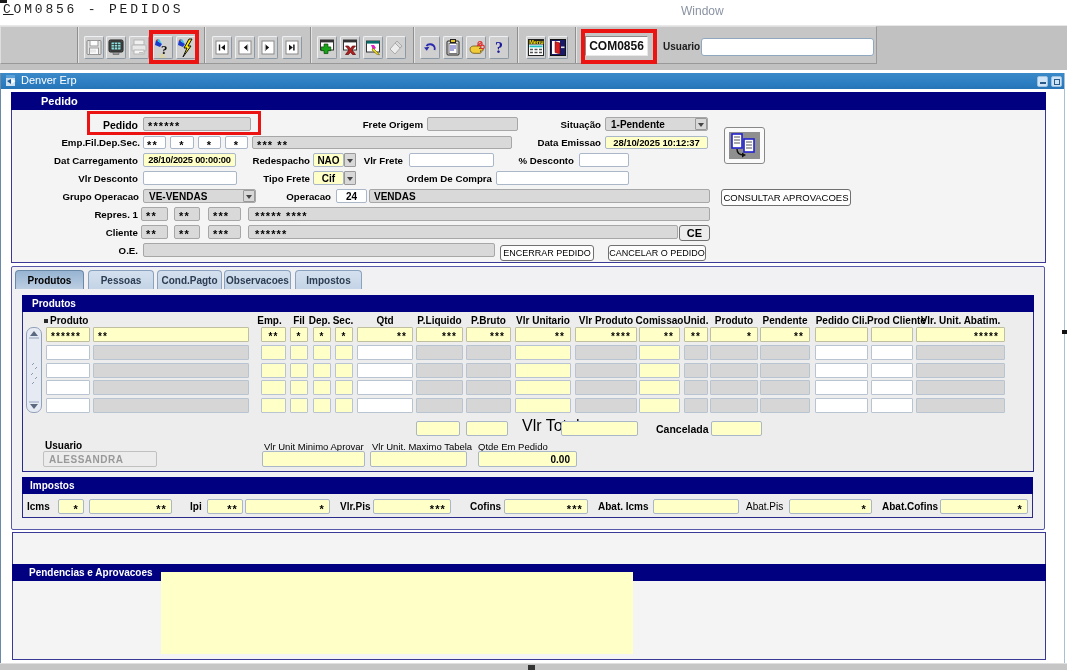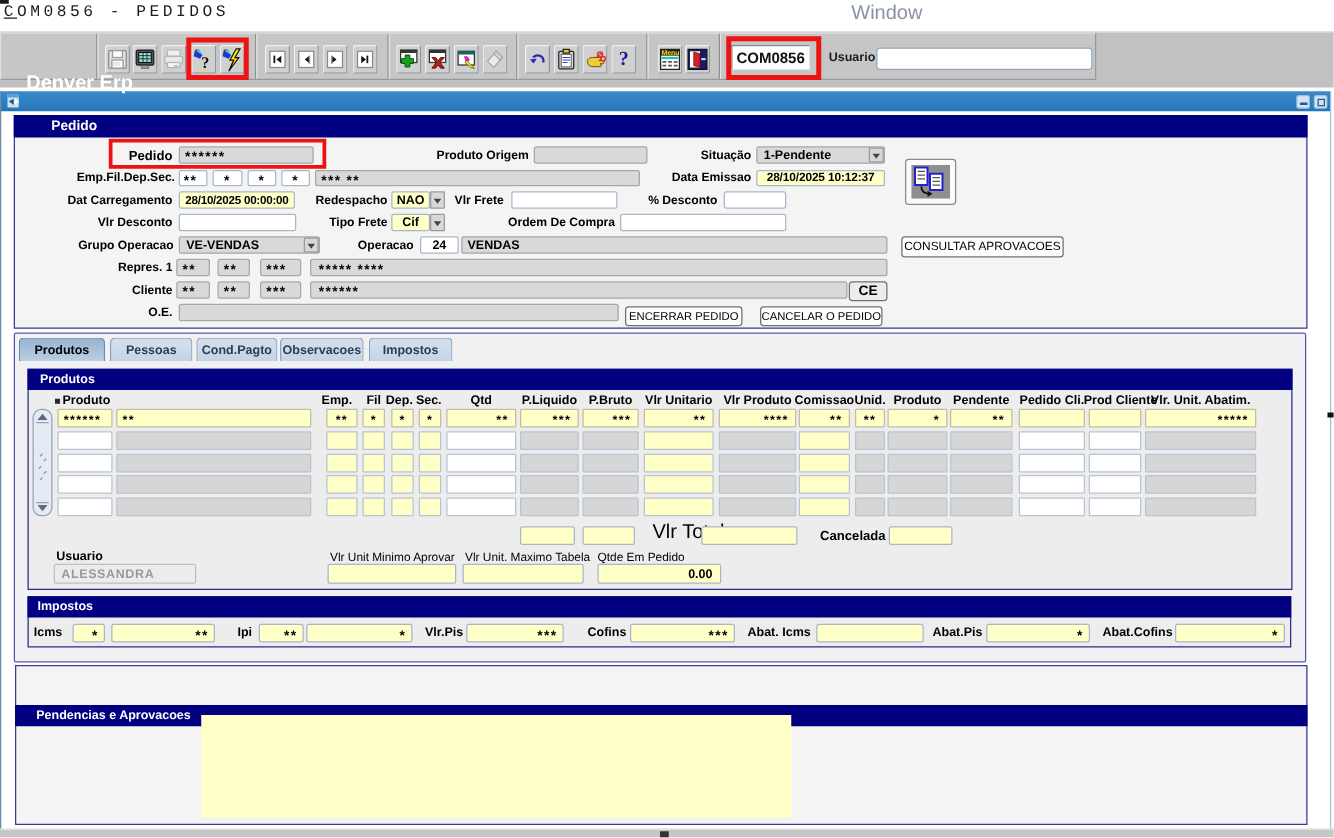--- a/index.html
+++ b/index.html
@@ -14,21 +14,21 @@
 .tri{position:absolute;left:50%;top:50%;margin-left:-3px;margin-top:-1px;width:0;height:0;border-left:3.5px solid transparent;border-right:3.5px solid transparent;border-top:4px solid #444;}
 .tbtn{position:absolute;width:20px;height:23px;background:#d0d0d0;border:1px solid;border-color:#eef1f4 #8b98a6 #8b98a6 #eef1f4;border-radius:2px;}
 .sep{position:absolute;width:1px;background:#8f8f8f;}
 .cell{position:absolute;border:1px solid #b9c4d2;border-radius:1px;font-size:10px;font-weight:bold;overflow:hidden;white-space:nowrap;}
 .redbox{position:absolute;border:4px solid #ec1313;background:transparent;z-index:50;}
 </style></head><body>
 <div id="pg">
 
 <div style="position:absolute;left:0;top:0;width:7px;height:3px;background:#1a1a1a;"></div>
 <div class="lb" style="left:3px;top:4px;font-family:'Liberation Mono',monospace;font-size:13px;letter-spacing:2.8px;color:#1c1c1c;"><span style="text-decoration:underline">C</span>OM0856 - PEDIDOS</div>
-<div class="lb" style="left:681px;top:5px;font-size:16px;color:#8a93a3;">Window</div>
+<div class="lb" style="left:681px;top:5px;font-size:12px;color:#8a93a3;">Window</div>
 <div style="position:absolute;left:0;top:25px;width:1067px;height:45px;background:#c1c1c1;border-top:1px solid #e8e8e8;"></div>
 <div style="position:absolute;left:0;top:26px;width:877px;height:38px;background:#c6c6c6;border:1px solid;border-color:#dedede #999 #999 #dedede;"></div>
 <div class="sep" style="left:77px;top:27px;height:36px;"></div>
 <div class="sep" style="left:78px;top:27px;height:36px;background:#e4e4e4;"></div>
 <div class="sep" style="left:204px;top:27px;height:36px;"></div>
 <div class="sep" style="left:205px;top:27px;height:36px;background:#e4e4e4;"></div>
 <div class="sep" style="left:310px;top:27px;height:36px;"></div>
 <div class="sep" style="left:311px;top:27px;height:36px;background:#e4e4e4;"></div>
 <div class="sep" style="left:413px;top:27px;height:36px;"></div>
 <div class="sep" style="left:414px;top:27px;height:36px;background:#e4e4e4;"></div>
@@ -181,36 +181,36 @@
 <div style="position:absolute;left:585px;top:36px;width:63px;height:20px;background:#fff;border:1px solid;border-color:#8a8a8a #e8e8e8 #e8e8e8 #8a8a8a;font-weight:bold;font-size:12px;text-align:center;line-height:19px;color:#111;">COM0856</div>
 <div class="lb" style="left:663px;top:41px;font-size:10px;font-weight:bold;color:#1c1c1c">Usuario</div>
 <div style="position:absolute;left:701px;top:38px;width:173px;height:18px;background:#fff;border:1px solid #8fa8c0;border-radius:3px;"></div>
 <div style="position:absolute;left:0;top:73px;width:1064px;height:16px;background:linear-gradient(#3b8ac9,#2c7ec2 60%,#2674b8);"></div>
 <svg width="12" height="12" viewBox="0 0 12 12" style="position:absolute;left:5px;top:75px;">
       <rect x="1" y="0" width="9" height="11" fill="#cfe0ef"></rect>
       <rect x="1" y="0" width="9" height="3" fill="#5aa0d8"></rect>
       <path d="M2 6 L6 4 L6 9 Z" fill="#1a5a9a"></path>
       <path d="M10.5 6 L6.5 4 L6.5 9 Z" fill="#fff"></path>
     </svg>
-<div class="lb" style="left:21px;top:61px;font-size:16px;color:#fff;font-weight:bold;">Denver Erp</div>
+<div class="lb" style="left:21px;top:74px;font-size:11px;color:#fff;">Denver Erp</div>
 <div style="position:absolute;left:1037px;top:76px;width:11px;height:11px;background:#cfe4f6;border:1px solid #9cc0de;border-radius:2px;">
       <div style="position:absolute;left:2px;bottom:2px;width:6px;height:1.6px;background:#2a5a8a;"></div>
     </div>
 <div style="position:absolute;left:1051px;top:76px;width:11px;height:11px;background:#cfe4f6;border:1px solid #9cc0de;border-radius:2px;">
       <div style="position:absolute;left:2px;top:2px;width:6px;height:6px;border:1.4px solid #2a5a8a;"></div>
     </div>
 <div style="position:absolute;left:0;top:73px;width:1px;height:590px;background:#6a8aa8;"></div>
 <div style="position:absolute;left:1064px;top:73px;width:1px;height:594px;background:#a8c0d0;"></div>
 <div style="position:absolute;left:1062px;top:330px;width:5px;height:4px;background:#111;"></div>
 <div style="position:absolute;left:11px;top:92px;width:1035px;height:171px;background:#f4f4f5;border:1px solid #3a3a96;"></div>
 <div class="nb" style="left:11px;top:92px;width:1035px;height:18px;line-height:18px;padding-left:30px;font-size:11px;">Pedido</div>
 <div class="lb" style="left:-62px;top:119px;width:200px;text-align:right;font-size:10.5px;font-weight:bold;color:#000">Pedido</div>
 <div class="ff fg" style="left:143px;top:117px;width:108px;height:14px;line-height:13px;text-align:left;padding-left:4px;font-size:11px;font-weight:bold;color:#000;"><span style="letter-spacing:1.1px;position:relative;top:1.5px;font-size:11px;">******</span></div>
 <div class="redbox" style="left:87px;top:111px;width:174px;height:24px;border-width:3px;"></div>
-<div class="lb" style="left:223px;top:119px;width:200px;text-align:right;font-size:9.7px;font-weight:bold;color:#000">Produto Origem</div>
+<div class="lb" style="left:223px;top:119px;width:200px;text-align:right;font-size:9.7px;font-weight:bold;color:#000">Frete Origem</div>
 <div class="ff fg" style="left:427px;top:117px;width:91px;height:14px;line-height:13px;text-align:left;padding-left:4px;font-size:10px;font-weight:bold;color:#000;"></div>
 <div class="lb" style="left:401px;top:119px;width:200px;text-align:right;font-size:9.7px;font-weight:bold;color:#000">Situação</div>
 <div class="ff fg" style="left:605px;top:117px;width:103px;height:14px;line-height:13px;text-align:left;padding-left:5px;font-size:10px;font-weight:bold;color:#000;">1-Pendente</div>
 <div class="arrbtn" style="left:695px;top:118px;width:12px;height:12px;">
       <span class="tri"></span>
     </div>
 <div class="lb" style="left:-60px;top:137px;width:200px;text-align:right;font-size:9.7px;font-weight:bold;color:#000">Emp.Fil.Dep.Sec.</div>
 <div class="ff fw" style="left:143px;top:136px;width:23px;height:13px;line-height:12px;text-align:left;padding-left:3px;font-size:10px;font-weight:bold;color:#000;"><span style="letter-spacing:1.1px;position:relative;top:1.5px;font-size:11px;">**</span></div>
 <div class="ff fw" style="left:170px;top:136px;width:24px;height:13px;line-height:12px;text-align:center;font-size:10px;font-weight:bold;color:#000;"><span style="letter-spacing:1.1px;position:relative;top:1.5px;font-size:11px;">*</span></div>
 <div class="ff fw" style="left:198px;top:136px;width:23px;height:13px;line-height:12px;text-align:center;font-size:10px;font-weight:bold;color:#000;"><span style="letter-spacing:1.1px;position:relative;top:1.5px;font-size:11px;">*</span></div>
@@ -417,21 +417,21 @@
 <div class="ff fy" style="left:89px;top:499px;width:83px;height:15px;line-height:14px;text-align:right;padding-right:4px;font-size:10px;font-weight:bold;color:#000;"><span style="letter-spacing:1.1px;position:relative;top:1.5px;font-size:11px;">**</span></div>
 <div class="lb" style="left:190px;top:501px;font-size:10px;font-weight:bold;color:#000">Ipi</div>
 <div class="ff fy" style="left:207px;top:499px;width:36px;height:15px;line-height:14px;text-align:right;padding-right:4px;font-size:10px;font-weight:bold;color:#000;"><span style="letter-spacing:1.1px;position:relative;top:1.5px;font-size:11px;">**</span></div>
 <div class="ff fy" style="left:245px;top:499px;width:85px;height:15px;line-height:14px;text-align:right;padding-right:4px;font-size:10px;font-weight:bold;color:#000;"><span style="letter-spacing:1.1px;position:relative;top:1.5px;font-size:11px;">*</span></div>
 <div class="lb" style="left:340px;top:501px;font-size:10px;font-weight:bold;color:#000">Vlr.Pis</div>
 <div class="ff fy" style="left:373px;top:499px;width:78px;height:15px;line-height:14px;text-align:right;padding-right:4px;font-size:10px;font-weight:bold;color:#000;"><span style="letter-spacing:1.1px;position:relative;top:1.5px;font-size:11px;">***</span></div>
 <div class="lb" style="left:470px;top:501px;font-size:10px;font-weight:bold;color:#000">Cofins</div>
 <div class="ff fy" style="left:504px;top:499px;width:84px;height:15px;line-height:14px;text-align:right;padding-right:4px;font-size:10px;font-weight:bold;color:#000;"><span style="letter-spacing:1.1px;position:relative;top:1.5px;font-size:11px;">***</span></div>
 <div class="lb" style="left:598px;top:501px;font-size:10px;font-weight:bold;color:#000">Abat. Icms</div>
 <div class="ff fy" style="left:653px;top:499px;width:86px;height:15px;line-height:14px;text-align:left;padding-left:4px;font-size:10px;font-weight:bold;color:#000;"></div>
-<div class="lb" style="left:746px;top:501px;font-size:10px;font-weight:bold;color:#000">Abat.Pis</div>
+<div class="lb" style="left:746px;top:501px;font-size:10px;font-weight:normal;color:#000">Abat.Pis</div>
 <div class="ff fy" style="left:789px;top:499px;width:83px;height:15px;line-height:14px;text-align:right;padding-right:4px;font-size:10px;font-weight:bold;color:#000;"><span style="letter-spacing:1.1px;position:relative;top:1.5px;font-size:11px;">*</span></div>
 <div class="lb" style="left:882px;top:501px;font-size:10px;font-weight:bold;color:#000">Abat.Cofins</div>
 <div class="ff fy" style="left:940px;top:499px;width:88px;height:15px;line-height:14px;text-align:right;padding-right:4px;font-size:10px;font-weight:bold;color:#000;"><span style="letter-spacing:1.1px;position:relative;top:1.5px;font-size:11px;">*</span></div>
 <div style="position:absolute;left:12px;top:532px;width:1034px;height:128px;background:#f4f4f5;border:1px solid #3a3a96;"></div>
 <div class="nb" style="left:12px;top:564px;width:1034px;height:17px;line-height:17px;padding-left:17px;font-size:10px;">Pendencias e Aprovacoes</div>
 <div style="position:absolute;left:161px;top:572px;width:472px;height:82px;background:#ffffc8;"></div>
 <div style="position:absolute;left:0;top:663px;width:1067px;height:7px;background:#c6c6c6;border-top:1px solid #e0e0e0;"></div>
 <div style="position:absolute;left:528px;top:665px;width:7px;height:5px;background:#333;"></div>
 </div>
 </body></html>

